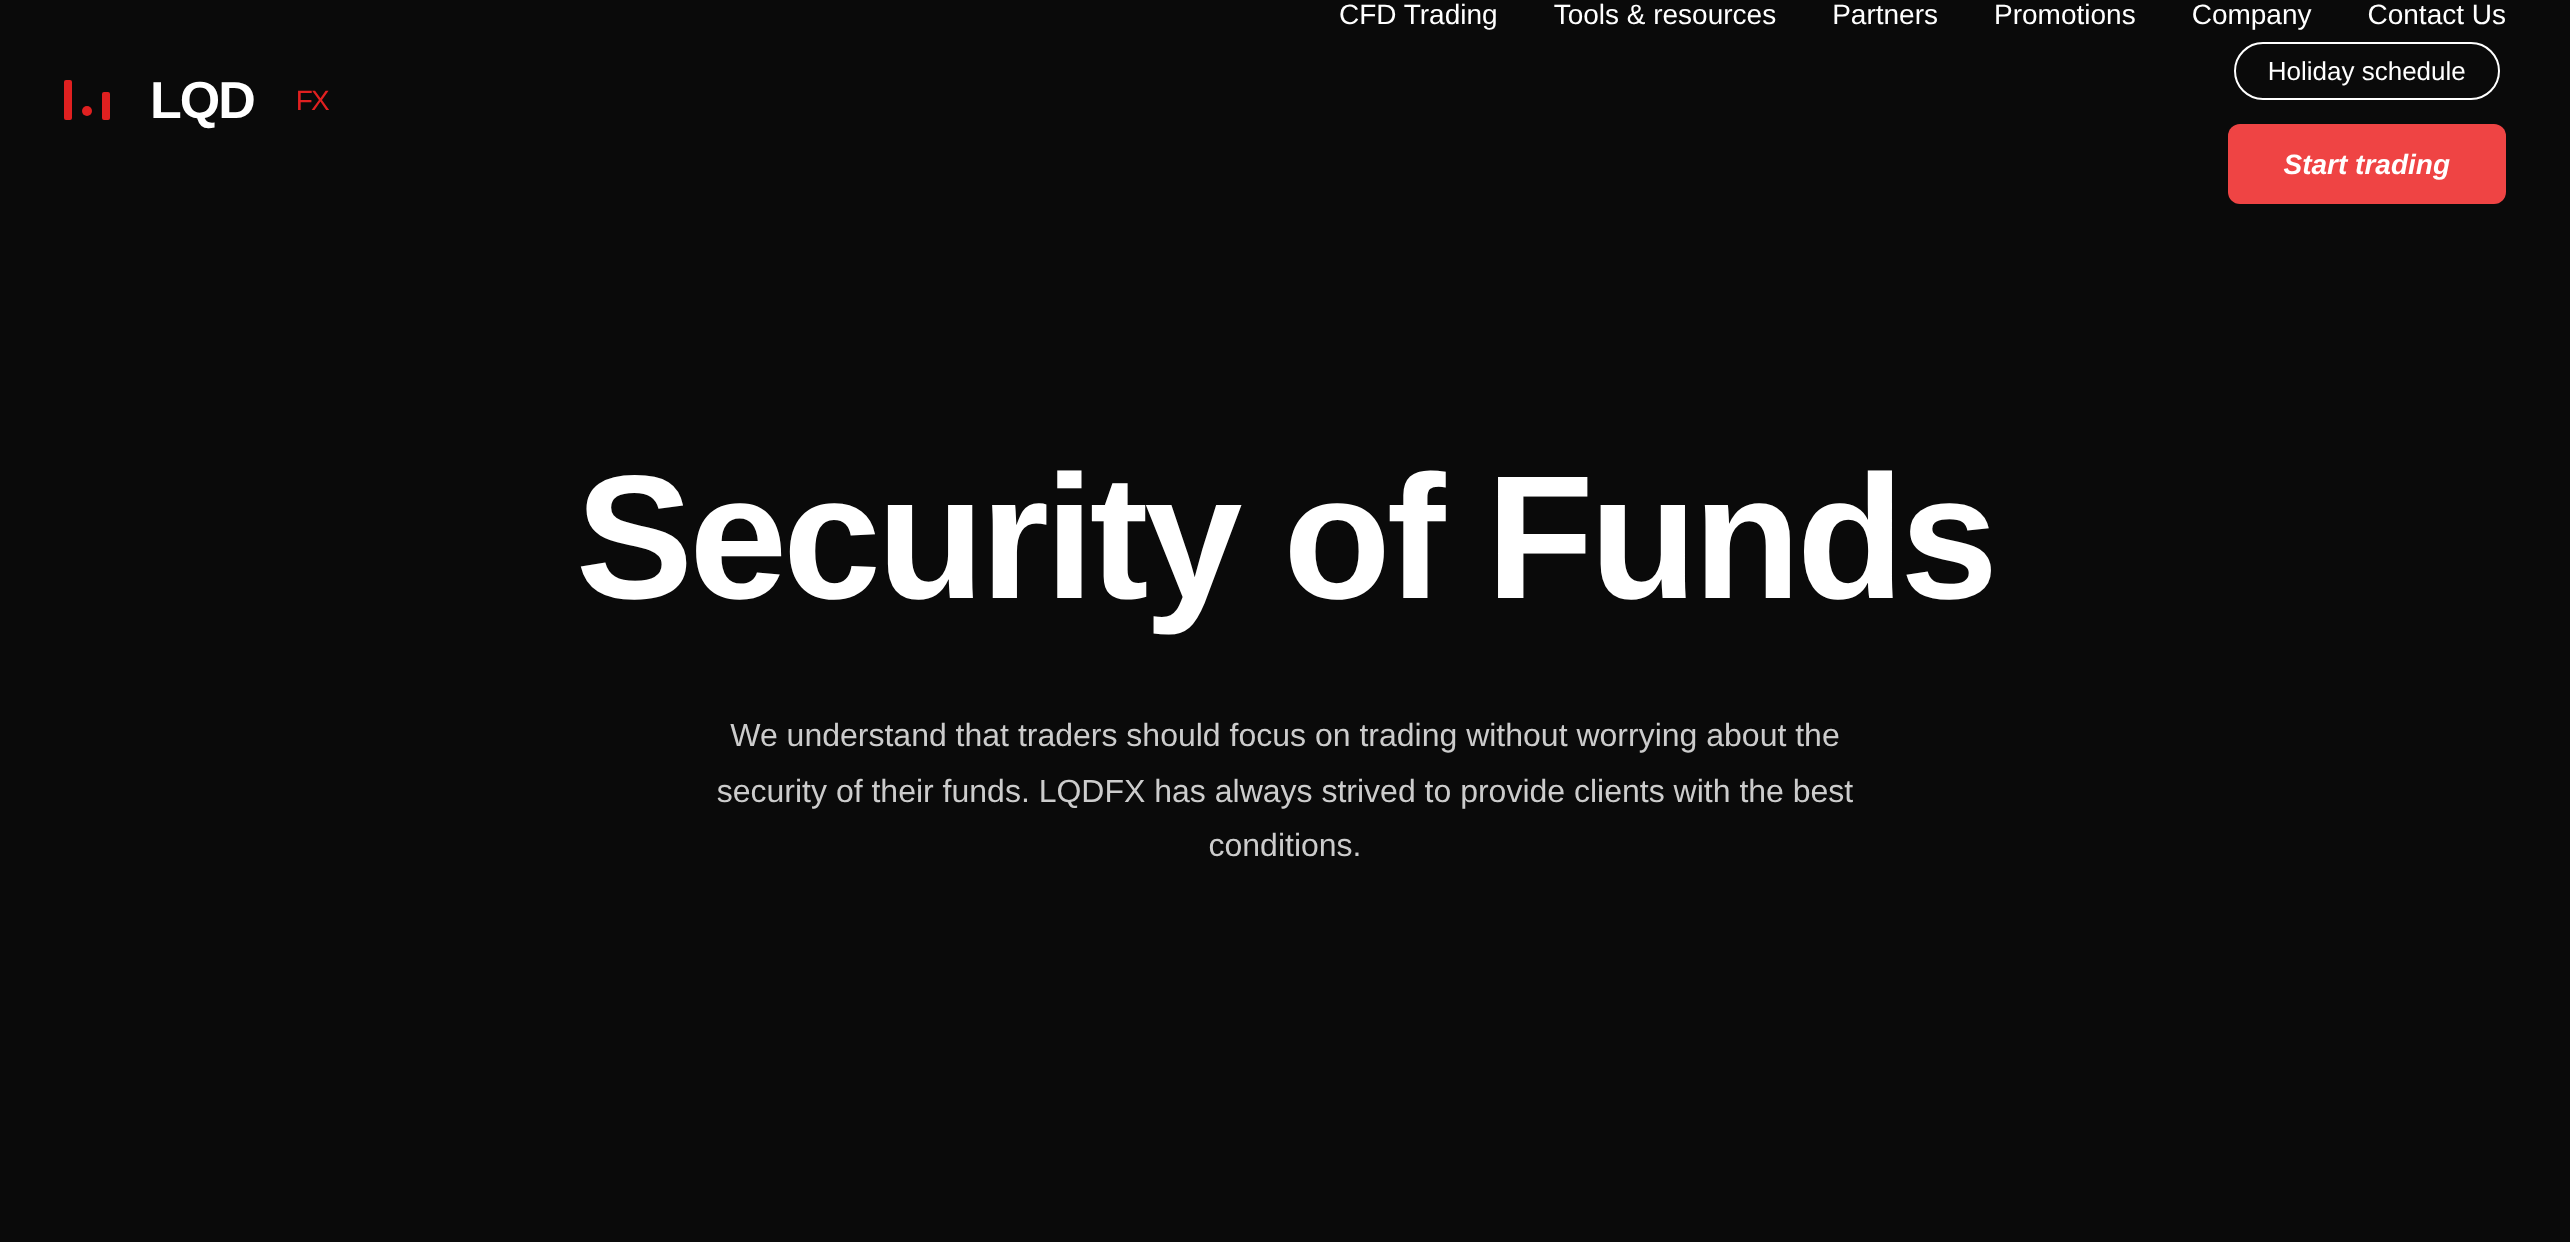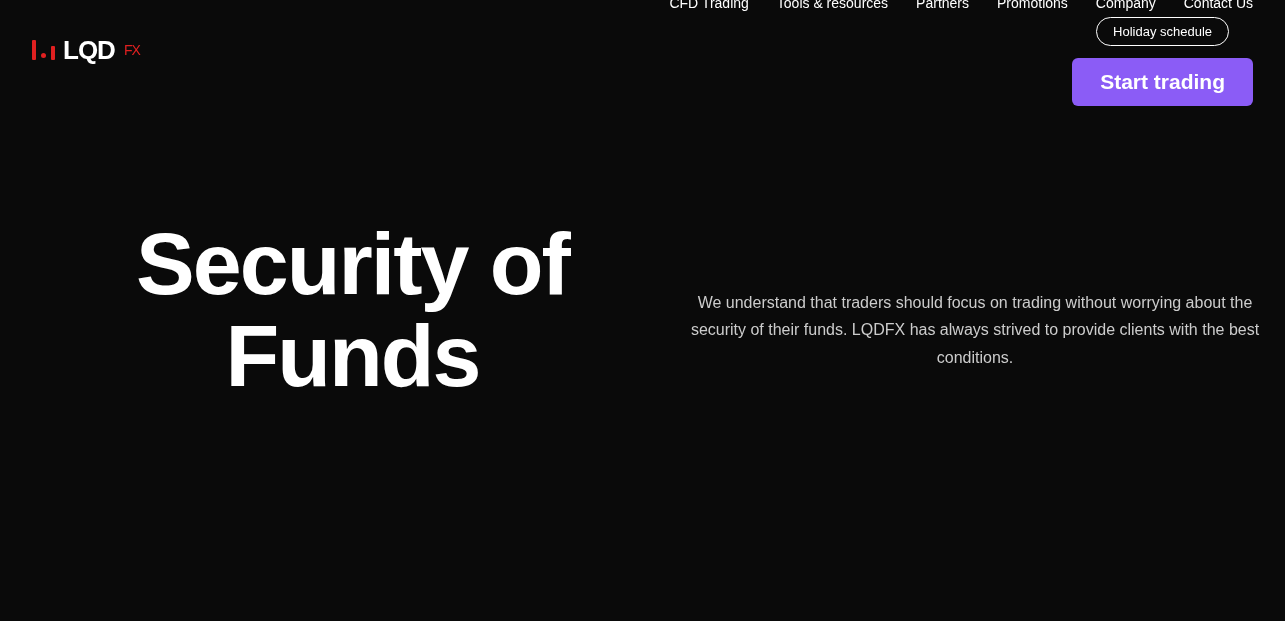--- a/index.html
+++ b/index.html
@@ -26,21 +26,21 @@
     .logo-area {
       display: flex;
       align-items: center;
       gap: 8px;
       flex-shrink: 0;
     }
 
     .logo-icon {
       display: flex;
       align-items: center;
-      gap: 8px;
+      gap: 20px;
     }
 
     .logo-bar-group {
       display: flex;
       gap: 3px;
       align-items: flex-end;
     }
 
     .logo-bar {
       background: #e02020;
@@ -126,31 +126,33 @@
       font-size: 15px;
       font-weight: 600;
       cursor: pointer;
       white-space: nowrap;
     }
 
     .start-trading-btn {
       border: none;
       border-radius: 6px;
       padding: 12px 28px;
-      background: #8b5cf6;
-      color: #ffffff;
-      font-size: 21px;
+      background: #ef4444;
+      color: #ffffff;
+      font-size: 14px;
       font-weight: 700;
       cursor: pointer;
       white-space: nowrap;
+      font-style: italic;
     }
 
     
     .hero {
       display: flex;
+      flex-direction: column;
       align-items: center;
       justify-content: center;
       text-align: center;
       padding: 60px 20px 80px;
       min-height: 480px;
     }
 
     .hero-title {
       font-size: 88px;
       font-weight: 900;

